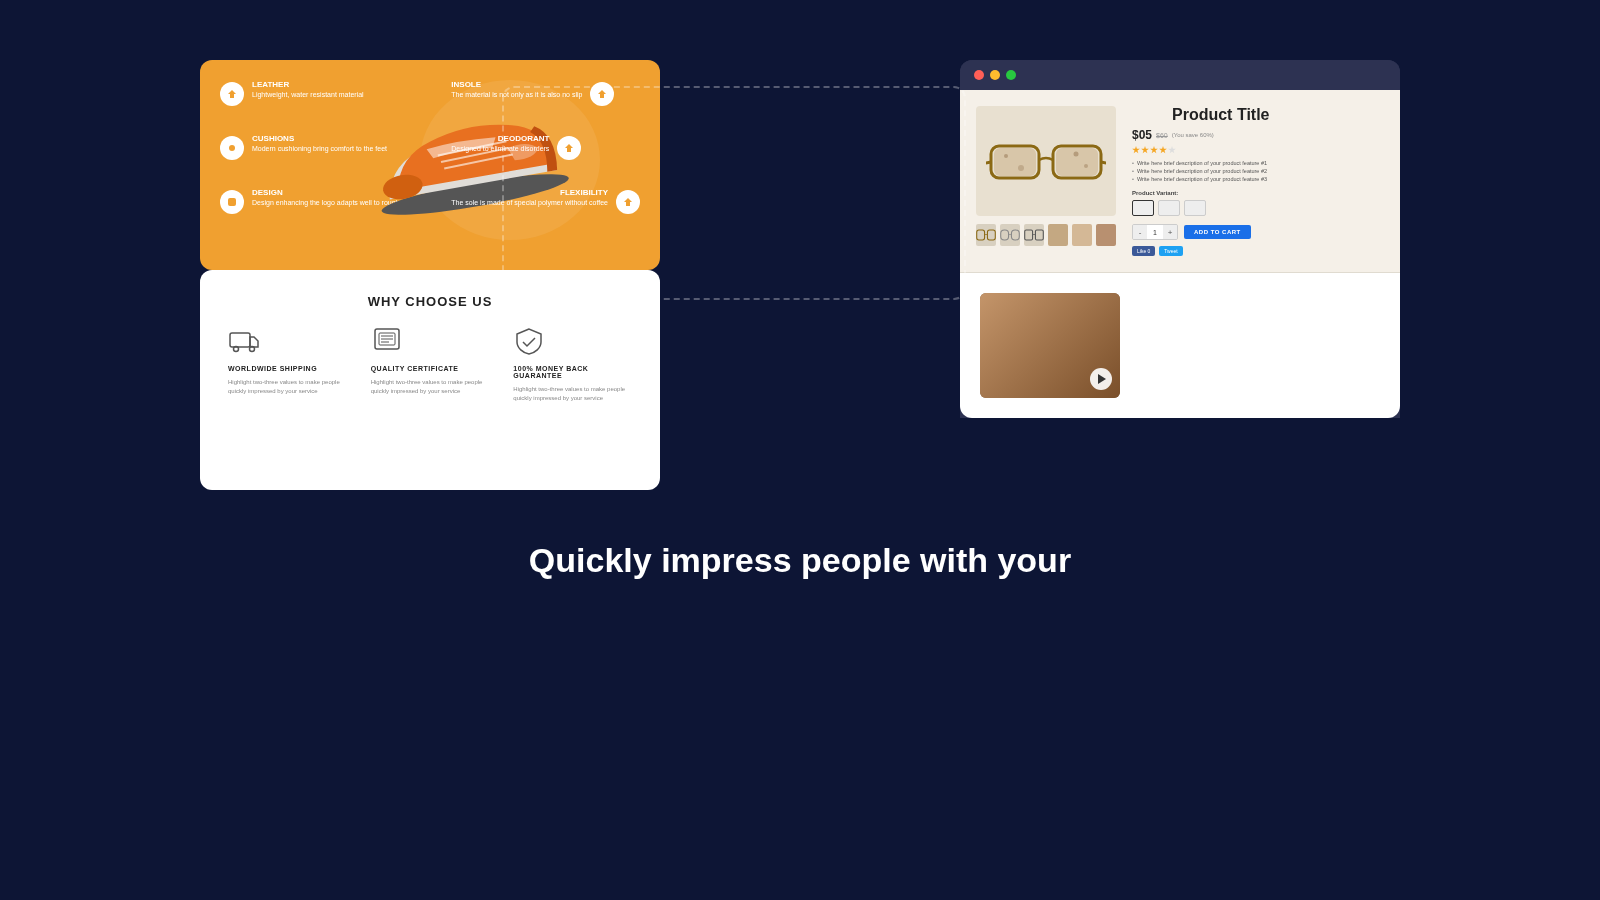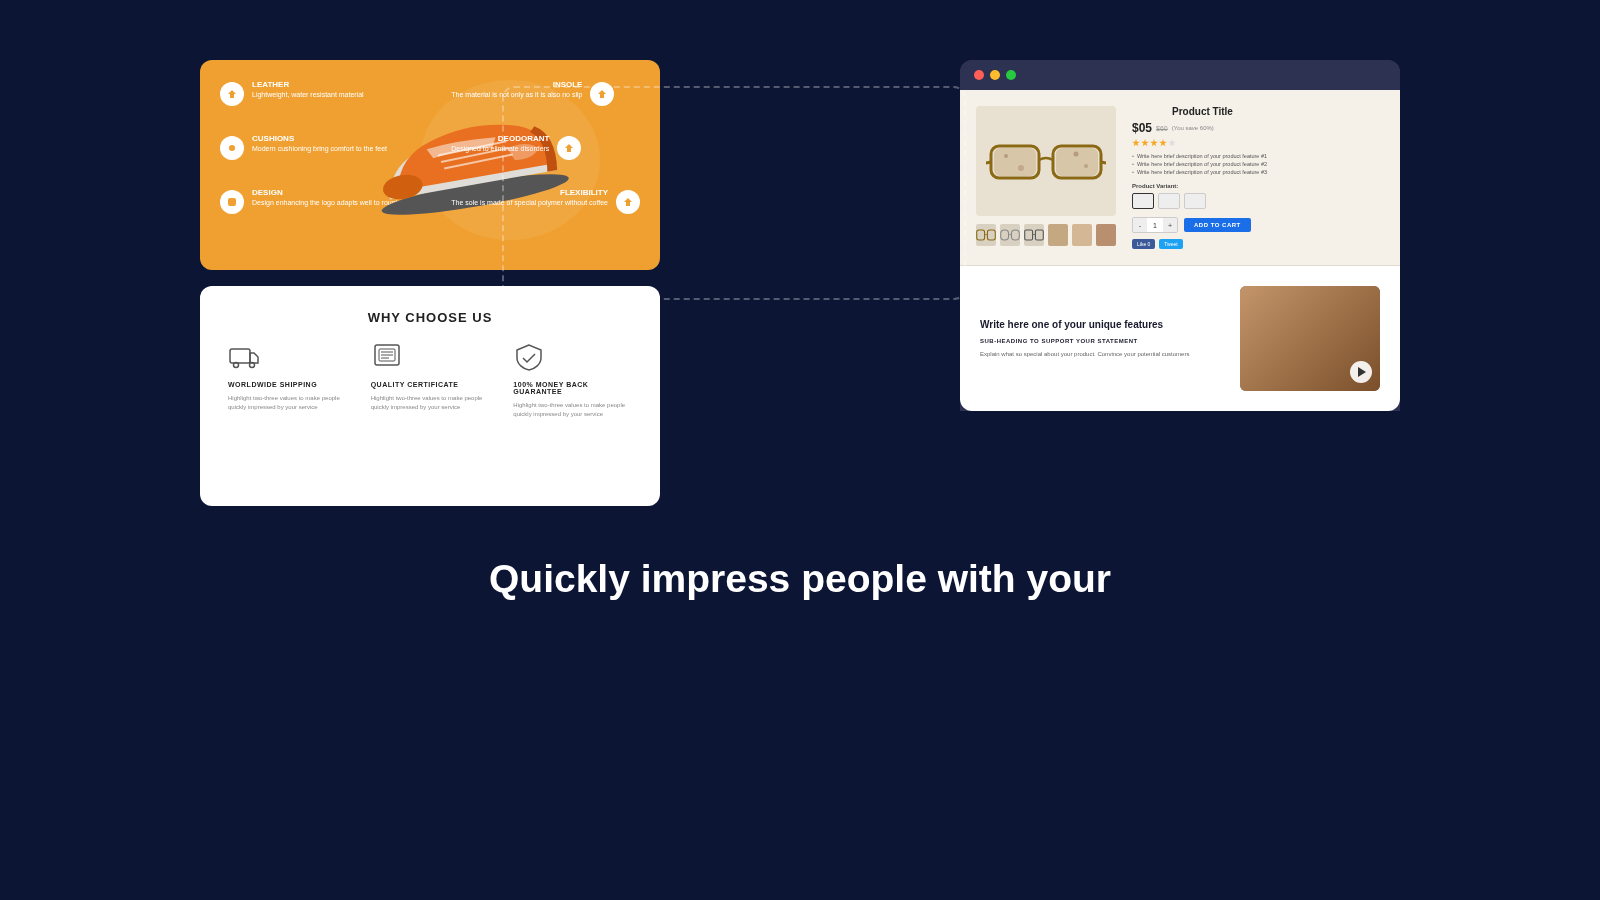--- a/index.html
+++ b/index.html
@@ -29,21 +29,20 @@
       gap: 24px;
       width: 100%;
       justify-content: center;
       margin-bottom: 40px;
     }
 
     
     .left-column {
       display: flex;
       flex-direction: column;
-      gap: 16px;
       flex: 1;
     }
 
     
     .shoe-slide {
       background: #f0a030;
       border-radius: 12px;
       width: 460px;
       height: 210px;
       position: relative;
@@ -259,21 +258,21 @@
       display: flex;
       align-items: center;
       justify-content: center;
     }
 
     
     .product-info-col {
       flex: 1;
     }
     .product-title-text {
-      font-size: 10px;
+      font-size: 16px;
       font-weight: 700;
       color: #222;
       margin-bottom: 4px;
       padding-left: 40px;
     }
     .product-price-row {
       display: flex;
       align-items: center;
       gap: 4px;
       margin-bottom: 4px;
@@ -465,21 +464,21 @@
       border-left: 8px solid #333;
       margin-left: 2px;
     }
 
     
     .bottom-text {
       text-align: center;
       margin-top: 10px;
     }
     .bottom-line1 {
-      font-size: 39px;
+      font-size: 34px;
       font-weight: 800;
       color: white;
       line-height: 1.2;
       margin-bottom: 4px;
     }
     .bottom-line2 {
       font-size: 34px;
       font-weight: 800;
       color: white;
       line-height: 1.2;
@@ -560,21 +559,21 @@
               <line x1="74" y1="64" x2="144" y2="62" stroke="white" stroke-width="2" opacity="0.6"></line>
 
               <path d="M170 38 Q190 50 185 85 L175 85 Q180 55 165 43 Z" fill="#c05010"></path>
 
               <path d="M140 55 Q160 50 170 60 Q165 70 145 68 Z" fill="rgba(255,255,255,0.3)"></path>
             </svg>
           </div>
 
           <div class="shoe-labels-right">
             <div class="shoe-label">
-              <div class="shoe-label-text" style="text-align:right">
+              <div class="shoe-label-text" style="text-align:left">
                 <strong>INSOLE</strong>
                 <span>The material is not only as it is also no slip</span>
               </div>
               <div class="shoe-label-bullet">
                 <svg viewBox="0 0 12 12" fill="none">
                     <path d="M2 6L6 2L10 6L8 6L8 10L4 10L4 6Z" fill="#f0a030"></path>
                   </svg>
               </div>
             </div>
             <div class="shoe-label">
@@ -749,25 +748,20 @@
               <div class="social-btn">Like 0</div>
               <div class="social-btn tweet">Tweet</div>
             </div>
           </div>
 
         </div>
 
         <div class="section-divider"></div>
 
         <div class="feature-section">
-          <div class="feature-text-col">
-            <div class="feature-heading">Write here one of your unique features</div>
-            <div class="feature-subheading">SUB-HEADING TO SUPPORT YOUR STATEMENT</div>
-            <div class="feature-body">Explain what so special about your product. Convince your potential customers</div>
-          </div>
           <div class="feature-video-thumb">
             <div class="play-btn">
               <div class="play-triangle"></div>
             </div>
           </div>
         </div>
 
       </div>
     </div>
 

